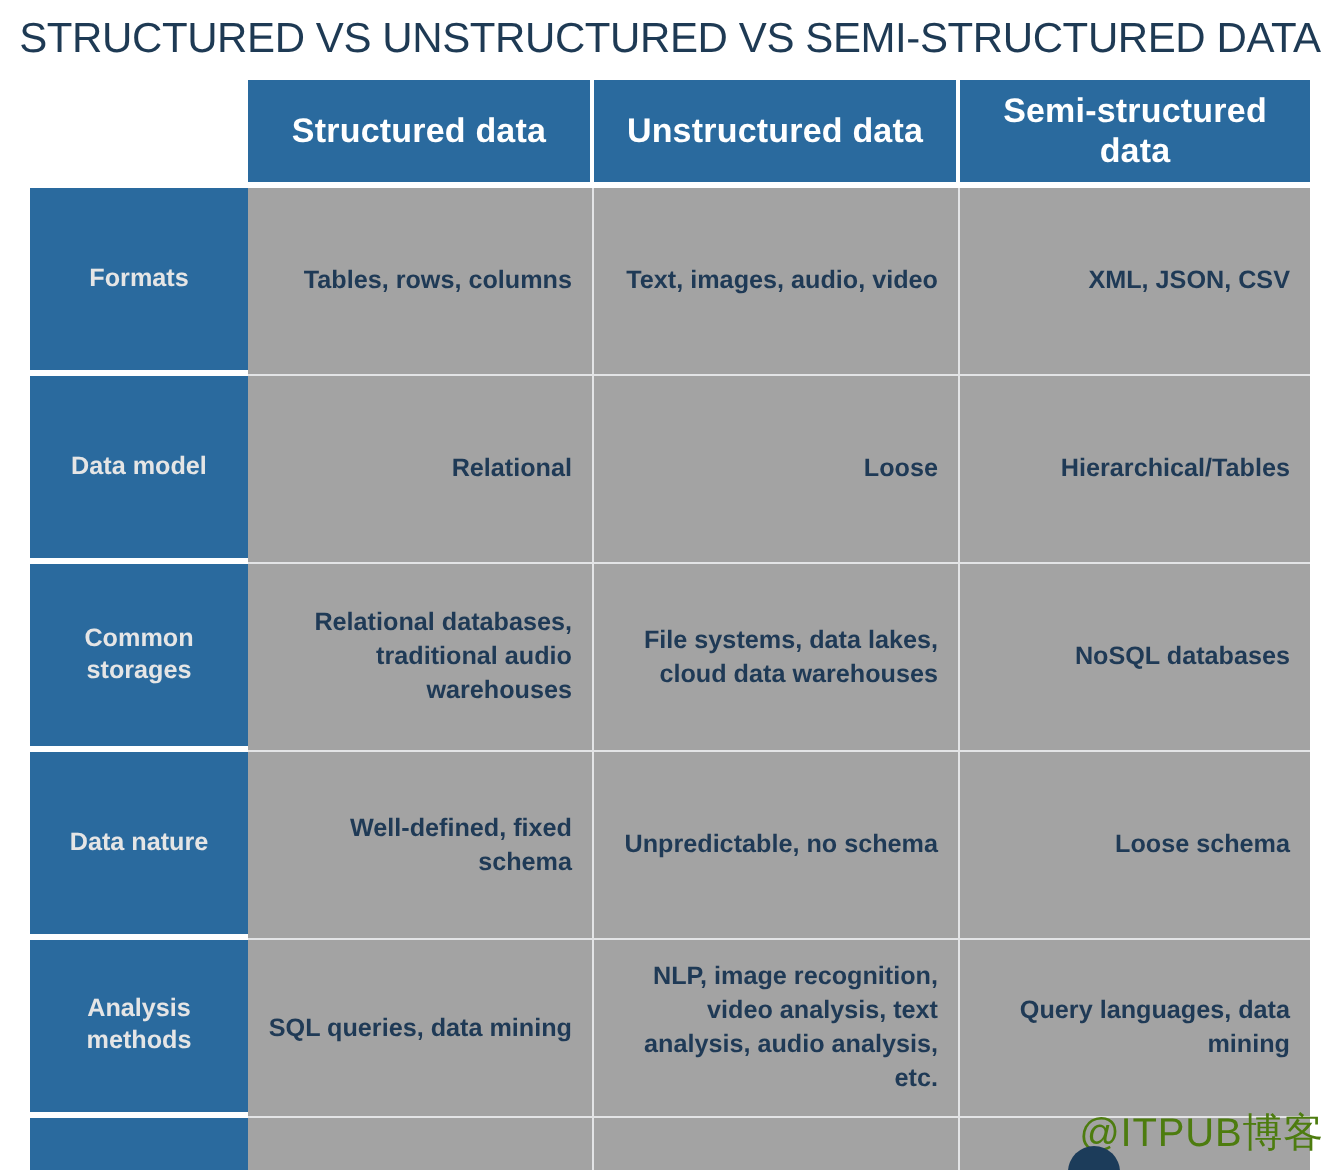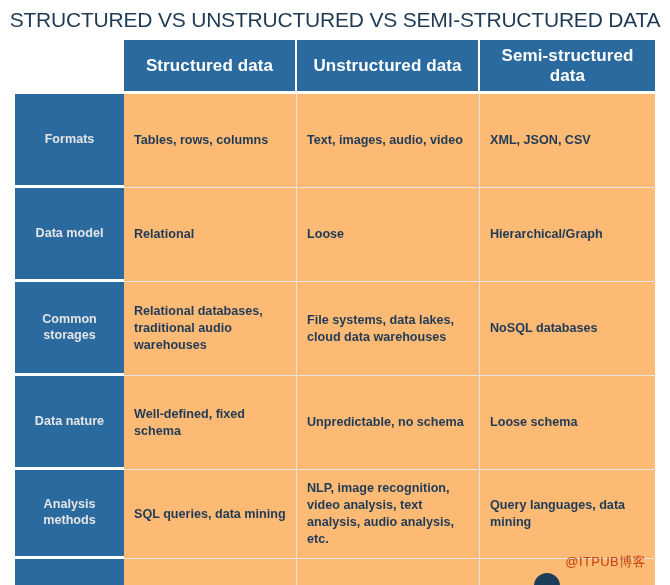--- a/index.html
+++ b/index.html
@@ -85,49 +85,49 @@
     font-size: 12.6px;
     font-weight: 700;
     text-align: center;
     vertical-align: middle;
     padding: 4px 6px;
     border-bottom: 3px solid #ffffff;
     line-height: 1.25;
   }
 
   td.cell {
-    background: #fdba74;
+    background: #a3a3a3;
     color: #1f3a56;
     font-size: 12.6px;
     font-weight: 700;
-    text-align: left;
+    text-align: right;
     vertical-align: middle;
     padding: 6px 10px;
     line-height: 1.35;
     border-right: 1px solid #e3e4e6;
     border-bottom: 1px solid #e3e4e6;
   }
   td.cell.last { border-right: none; }
 
   tr.r0 td, tr.r0 th { height: 81px; }
   tr.r1 td, tr.r1 th { height: 81px; }
   tr.r2 td, tr.r2 th { height: 81px; }
   tr.r3 td, tr.r3 th { height: 81px; }
   tr.r4 td, tr.r4 th { height: 76px; }
   tr.r5 td, tr.r5 th { height: 81px; }
 
   tr.last-row td.cell { border-bottom: 1px solid #d8d9db; }
   tr.last-row td.rowhead { border-bottom: none; }
 
   .watermark {
     position: absolute;
-    right: 24px;
+    right: 8px;
     top: 553px;
-    font-size: 13px;
-    color: #c2410c;
+    font-size: 20px;
+    color: #4d7c0f;
     font-family: "Liberation Sans", sans-serif;
     letter-spacing: 0.4px;
     user-select: none;
   }
 
   .bottom-blob {
     position: absolute;
     left: 534px;
     top: 573px;
     width: 26px;
@@ -163,21 +163,21 @@
         <tr class="r0">
           <td class="rowhead">Formats</td>
           <td class="cell">Tables, rows, columns</td>
           <td class="cell">Text, images, audio, video</td>
           <td class="cell last">XML, JSON, CSV</td>
         </tr>
         <tr class="r1">
           <td class="rowhead">Data model</td>
           <td class="cell">Relational</td>
           <td class="cell">Loose</td>
-          <td class="cell last">Hierarchical/Graph</td>
+          <td class="cell last">Hierarchical/Tables</td>
         </tr>
         <tr class="r2">
           <td class="rowhead">Common storages</td>
           <td class="cell">Relational databases, traditional audio warehouses</td>
           <td class="cell">File systems, data lakes, cloud data warehouses</td>
           <td class="cell last">NoSQL databases</td>
         </tr>
         <tr class="r3">
           <td class="rowhead">Data nature</td>
           <td class="cell">Well-defined, fixed schema</td>

